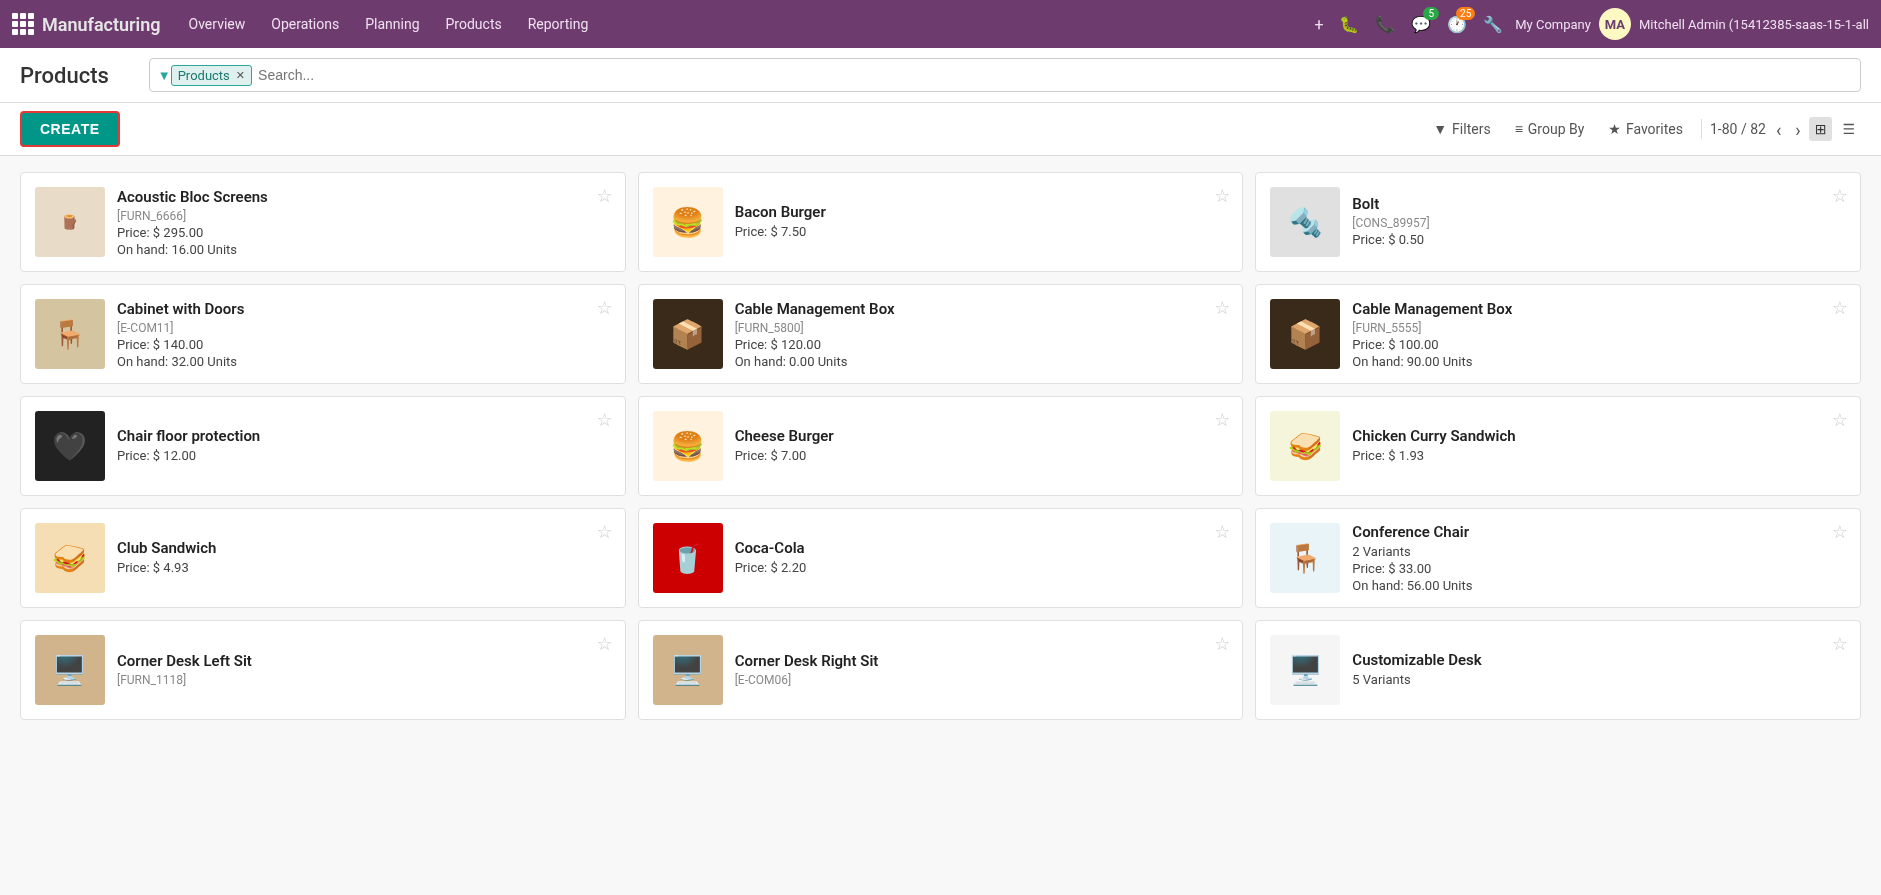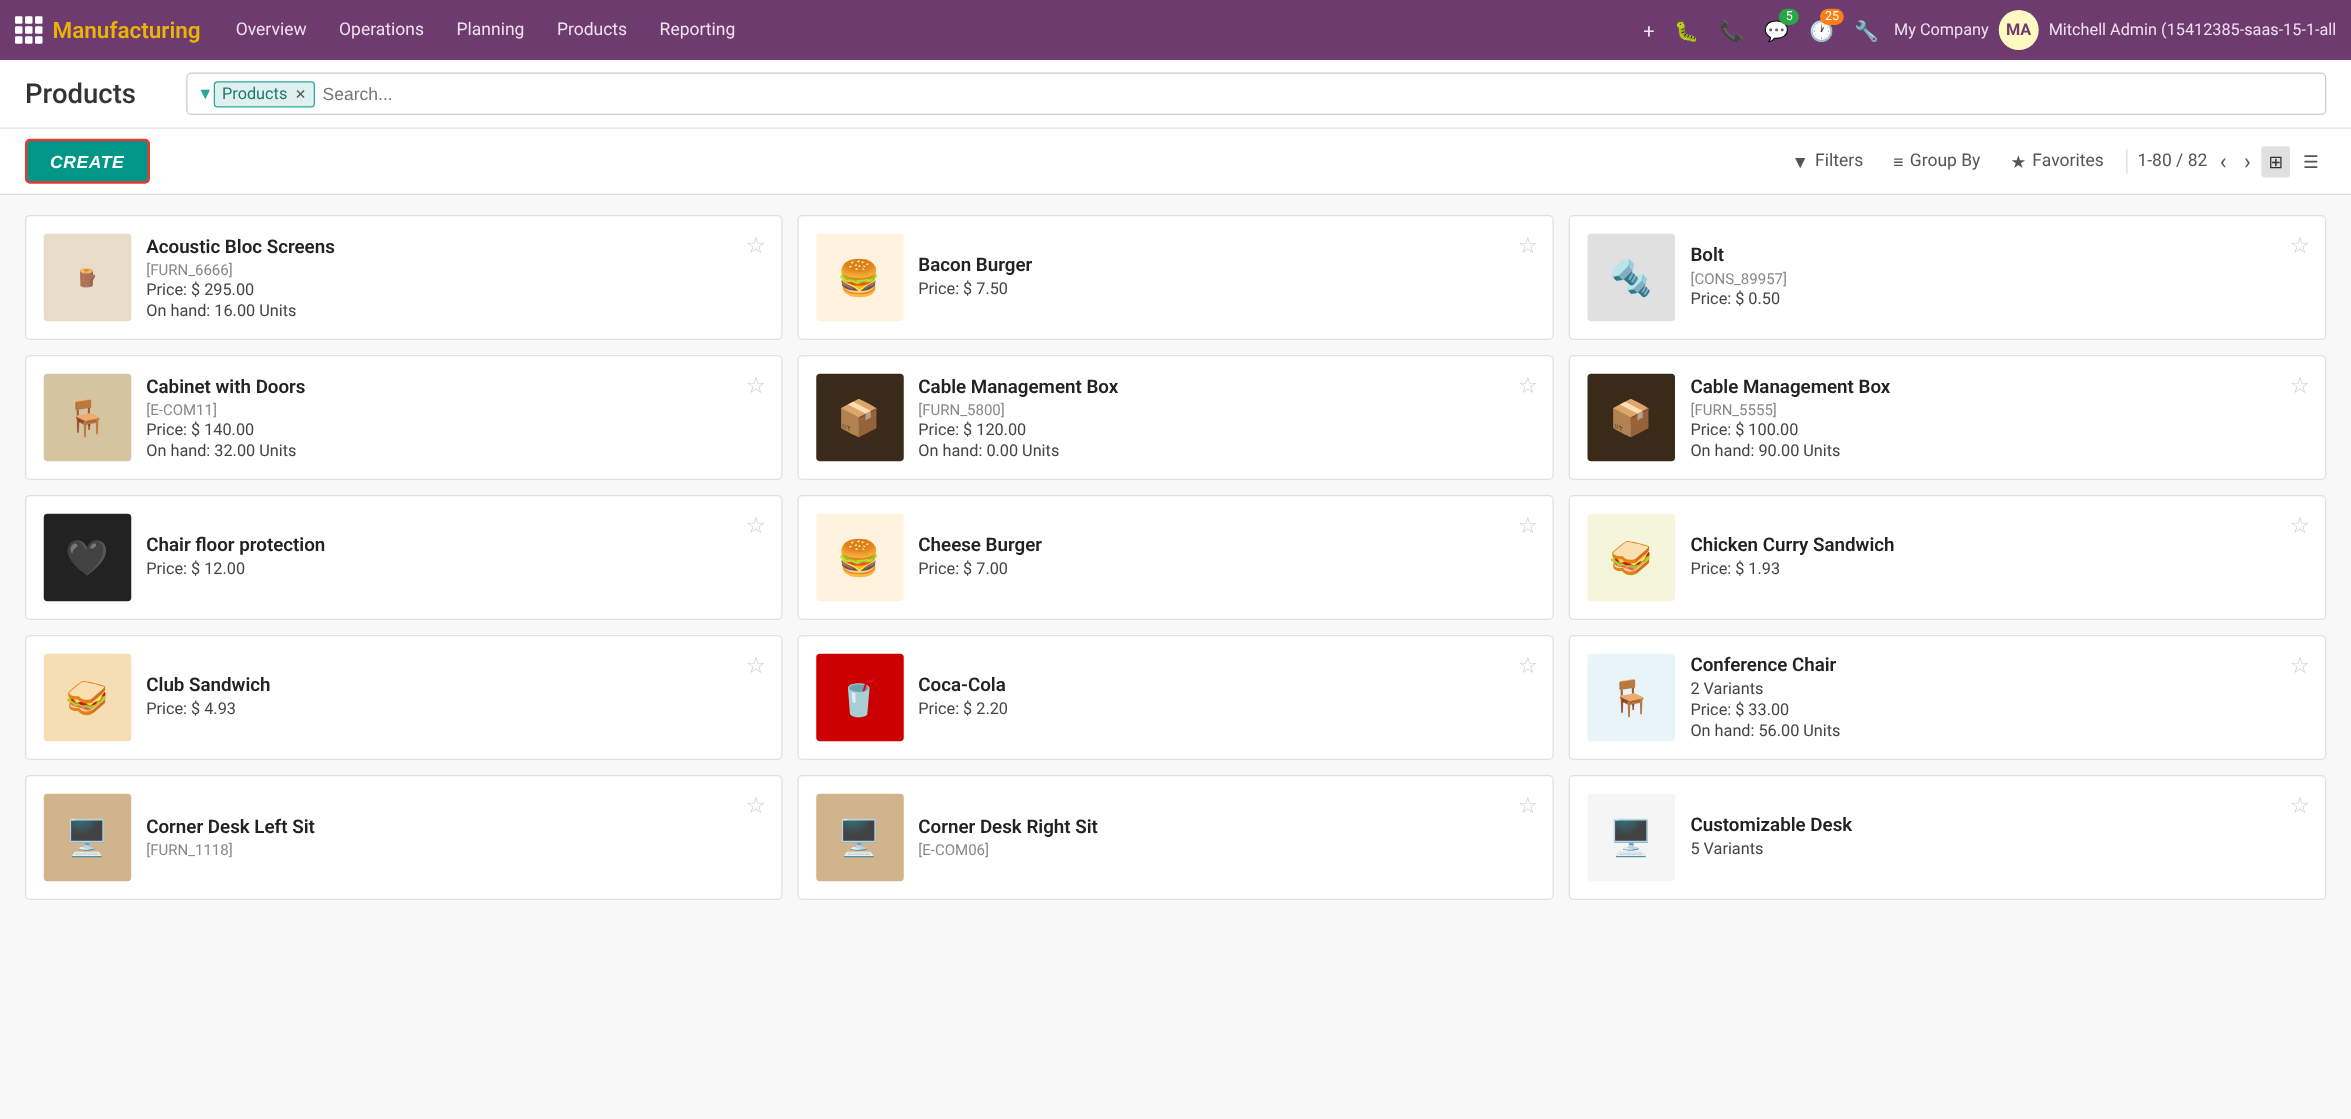--- a/index.html
+++ b/index.html
@@ -10,21 +10,21 @@
       background: #6d3b6e;
       color: #fff;
       display: flex;
       align-items: center;
       height: 48px;
       padding: 0 12px;
       gap: 4px;
     }
     .topnav-brand {
       display: flex; align-items: center; gap: 8px;
-      font-size: 18px; font-weight: 600; color: #eab308;
+      font-size: 18px; font-weight: 600; color: #e5e5e5;
       margin-right: 12px;
     }
     .grid-icon { display: grid; grid-template-columns: repeat(3,6px); gap: 2px; }
     .grid-icon span { display: block; width: 6px; height: 6px; background: #fff; border-radius: 1px; }
     .topnav-menu { display: flex; gap: 2px; flex: 1; }
     .topnav-item {
       color: #f0e0f0; padding: 6px 12px; border-radius: 4px;
       cursor: pointer; font-size: 14px; white-space: nowrap;
     }
     .topnav-actions { display: flex; align-items: center; gap: 8px; margin-left: auto; }
@@ -75,21 +75,20 @@
       background: #fff; border-bottom: 1px solid #ddd;
       padding: 8px 20px;
       display: flex; align-items: center; gap: 4px;
     }
     .create-btn {
       background: #009688; color: #fff;
       border: 2px solid #e53935;
       border-radius: 4px; padding: 8px 18px;
       font-size: 14px; font-weight: 700; cursor: pointer;
       letter-spacing: 0.5px;
-      font-style: italic;
     }
     .toolbar-spacer { flex: 1; }
     .toolbar-action {
       display: flex; align-items: center; gap: 5px;
       color: #555; cursor: pointer; padding: 6px 10px;
       border-radius: 4px; font-size: 14px;
     }
     .toolbar-sep { width: 1px; height: 20px; background: #ddd; margin: 0 4px; }
     .pagination { display: flex; align-items: center; gap: 6px; color: #555; font-size: 14px; }
     .pag-btn { cursor: pointer; color: #555; font-size: 18px; padding: 2px 4px; }

